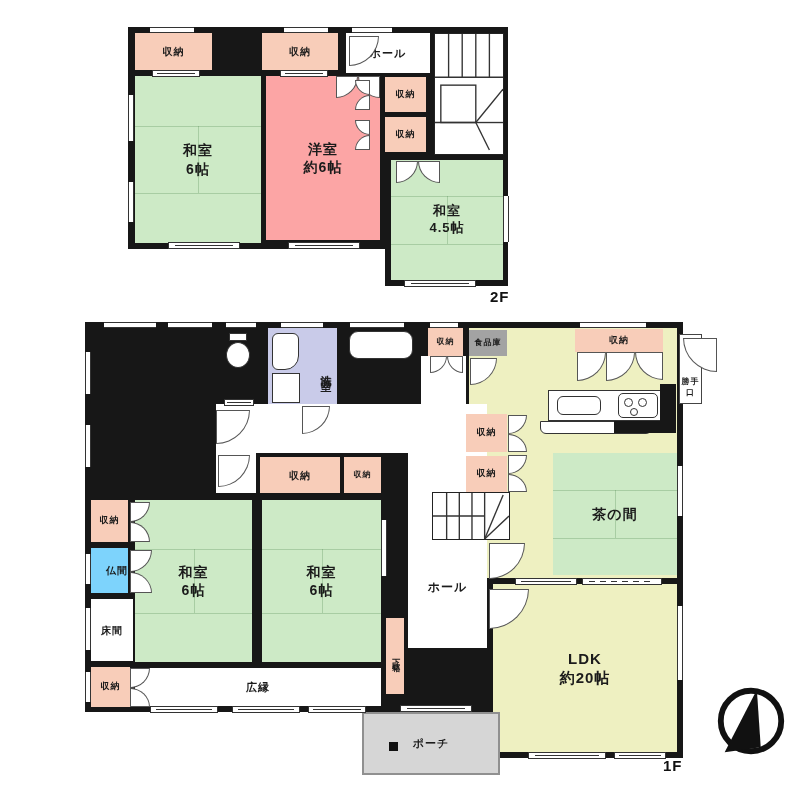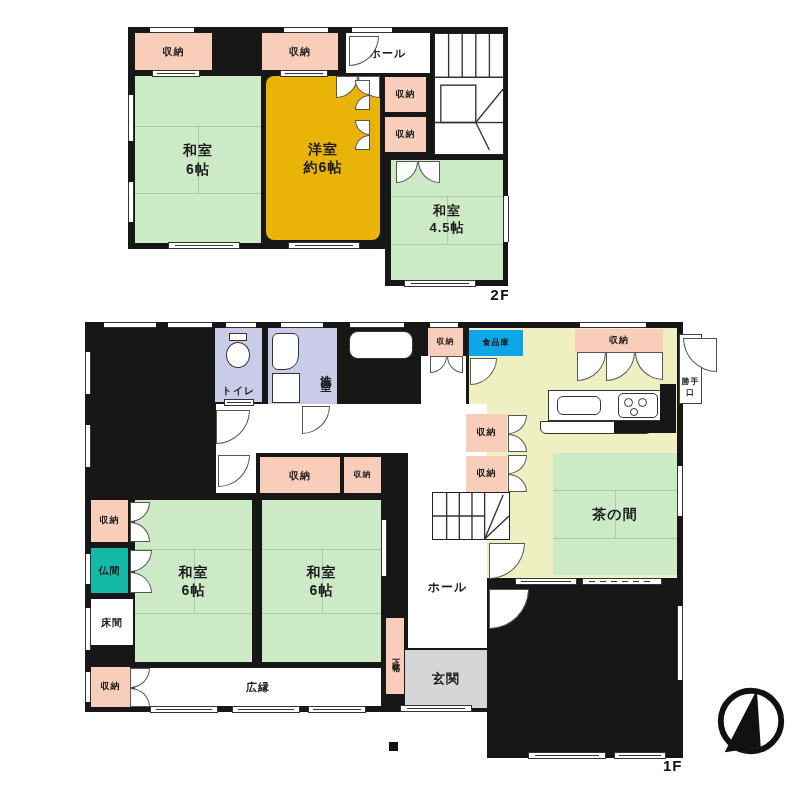--- a/index.html
+++ b/index.html
@@ -64,21 +64,21 @@
       <div class="room" style="left: 385px; top: 117px; width: 41px; height: 35px; background: rgb(248, 205, 185); font-size: 9px;">
         <span>収納</span>
       </div>
       <div class="room" style="left: 135px; top: 76px; width: 126px; height: 167px; background: rgb(205, 234, 198); font-size: 14px;">
         <div class="mat" style="left: 0px; right: 0px; top: 30%; height: 1px;"></div>
         <div class="mat" style="left: 0px; right: 0px; top: 70%; height: 1px;"></div>
         <div class="mat" style="left: 50%; top: 30%; height: 40%; width: 1px;"></div>
         <span>和室</span>
         <span>6帖</span>
       </div>
-      <div class="room" style="left: 266px; top: 76px; width: 114px; height: 164px; background: #eab308; font-size: 14px; border-radius: 8px;">
+      <div class="room" style="left: 266px; top: 76px; width: 114px; height: 164px; background: #fca5a5; font-size: 14px;">
         <span>洋室</span>
         <span>約6帖</span>
       </div>
       <div class="room" style="left: 391px; top: 160px; width: 112px; height: 120px; background: rgb(205, 234, 198); font-size: 13px;">
         <div class="mat" style="left: 0px; right: 0px; top: 30%; height: 1px;"></div>
         <div class="mat" style="left: 0px; right: 0px; top: 70%; height: 1px;"></div>
         <div class="mat" style="left: 50%; top: 30%; height: 40%; width: 1px;"></div>
         <span>和室</span>
         <span>4.5帖</span>
       </div>
@@ -119,38 +119,35 @@
       </div>
       <div class="fx arc tl" style="left: 349px; top: 36px; width: 30px; height: 30px;"></div>
       <div class="fx arc tl" style="left: 336px; top: 76px; width: 22px; height: 22px;"></div>
       <div class="fx arc tr" style="left: 358px; top: 76px; width: 22px; height: 22px;"></div>
       <div class="fx arc tr" style="left: 355px; top: 80px; width: 15px; height: 15px;"></div>
       <div class="fx arc br" style="left: 355px; top: 95px; width: 15px; height: 15px;"></div>
       <div class="fx arc tr" style="left: 355px; top: 120px; width: 15px; height: 15px;"></div>
       <div class="fx arc br" style="left: 355px; top: 135px; width: 15px; height: 15px;"></div>
       <div class="fx arc tl" style="left: 396px; top: 161px; width: 22px; height: 22px;"></div>
       <div class="fx arc tr" style="left: 418px; top: 161px; width: 22px; height: 22px;"></div>
-      <div class="floor-tag" style="left: 490px; top: 288px; font-family: Liberation Mono, monospace;">2F</div>
+      <div class="floor-tag" style="left: 490px; top: 288px;">2F</div>
     </div>
   <div class="floor">
       <div class="slab" style="left: 85px; top: 322px; width: 340px; height: 390px;"></div>
       <div class="slab" style="left: 425px; top: 322px; width: 258px; height: 256px;"></div>
       <div class="slab" style="left: 487px; top: 578px; width: 196px; height: 180px;"></div>
       <div class="slab" style="left: 425px; top: 578px; width: 62px; height: 134px;"></div>
       <div class="room" style="left: 469px; top: 328px; width: 208px; height: 250px; background: rgb(238, 240, 193); font-size: 12px;"></div>
-      <div class="room pos-bottom" style="left: 215px; top: 328px; width: 47px; height: 74px; background: rgb(201, 203, 233); font-size: 10px;">
-        <span>トイレ</span>
-      </div>
       <div class="room pos-right" style="left: 268px; top: 328px; width: 69px; height: 84px; background: rgb(201, 203, 233); font-size: 11px;">
         <span class="vtext">洗面室</span>
       </div>
       <div class="room" style="left: 428px; top: 328px; width: 35px; height: 28px; background: rgb(248, 205, 185); font-size: 8px;">
         <span>収納</span>
       </div>
-      <div class="room" style="left: 469px; top: 330px; width: 54px; height: 26px; background: #0ea5e9; font-size: 8px; justify-content: center;">
+      <div class="room" style="left: 469px; top: 330px; width: 38px; height: 26px; background: #a3a3a3; font-size: 8px; justify-content: center;">
         <span>食品庫</span>
       </div>
       <div class="room" style="left: 575px; top: 329px; width: 88px; height: 23px; background: rgb(248, 205, 185); font-size: 9px;">
         <span>収納</span>
       </div>
       <div class="room outline pos-bottom" style="left: 679px; top: 334px; width: 23px; height: 70px; background: rgb(255, 255, 255); font-size: 8px;">
         <span>勝手口</span>
       </div>
       <div class="room" style="left: 421px; top: 356px; width: 45px; height: 50px; background: rgb(255, 255, 255); font-size: 12px;"></div>
       <div class="room" style="left: 216px; top: 404px; width: 192px; height: 49px; background: rgb(255, 255, 255); font-size: 12px;"></div>
@@ -172,24 +169,24 @@
       <div class="room" style="left: 216px; top: 453px; width: 40px; height: 40px; background: rgb(255, 255, 255); font-size: 12px;"></div>
       <div class="room" style="left: 260px; top: 457px; width: 80px; height: 36px; background: rgb(248, 205, 185); font-size: 10px;">
         <span>収納</span>
       </div>
       <div class="room" style="left: 344px; top: 457px; width: 37px; height: 36px; background: rgb(248, 205, 185); font-size: 8px;">
         <span>収納</span>
       </div>
       <div class="room" style="left: 91px; top: 500px; width: 37px; height: 42px; background: rgb(248, 205, 185); font-size: 9px;">
         <span>収納</span>
       </div>
-      <div class="room" style="left: 91px; top: 548px; width: 37px; height: 45px; background: #14b8a6; font-size: 10px;">
+      <div class="room" style="left: 91px; top: 548px; width: 37px; height: 45px; background: #7dd3fc; font-size: 10px; align-items: flex-end;">
         <span>仏間</span>
       </div>
-      <div class="room" style="left: 91px; top: 599px; width: 42px; height: 46px; background: rgb(255, 255, 255); font-size: 10px;">
+      <div class="room" style="left: 91px; top: 599px; width: 42px; height: 62px; background: rgb(255, 255, 255); font-size: 10px;">
         <span>床間</span>
       </div>
       <div class="room" style="left: 91px; top: 667px; width: 39px; height: 40px; background: rgb(248, 205, 185); font-size: 9px;">
         <span>収納</span>
       </div>
       <div class="room" style="left: 135px; top: 500px; width: 117px; height: 162px; background: rgb(205, 234, 198); font-size: 14px;">
         <div class="mat" style="left: 0px; right: 0px; top: 30%; height: 1px;"></div>
         <div class="mat" style="left: 0px; right: 0px; top: 70%; height: 1px;"></div>
         <div class="mat" style="left: 50%; top: 30%; height: 40%; width: 1px;"></div>
         <span>和室</span>
@@ -201,22 +198,26 @@
         <div class="mat" style="left: 50%; top: 30%; height: 40%; width: 1px;"></div>
         <span>和室</span>
         <span>6帖</span>
       </div>
       <div class="room" style="left: 135px; top: 668px; width: 246px; height: 38px; background: rgb(255, 255, 255); font-size: 11px;">
         <span>広縁</span>
       </div>
       <div class="room" style="left: 386px; top: 618px; width: 18px; height: 76px; background: rgb(248, 205, 185); font-size: 8px;">
         <span class="vtext">下駄箱</span>
       </div>
-      <div class="room" style="left: 405px; top: 650px; width: 82px; height: 58px; background: rgb(214, 214, 214); font-size: 13px;">
-        <span>玄関</span>
+      <div class="room" style="left: 493px; top: 584px; width: 184px; height: 168px; background: rgb(238, 240, 193); font-size: 15px;">
+        <span>LDK</span>
+        <span>約20帖</span>
+      </div>
+      <div class="room thin" style="left: 362px; top: 712px; width: 138px; height: 63px; background: rgb(214, 214, 214); font-size: 11px;">
+        <span>ポーチ</span>
       </div>
       <div class="fx stairs" style="left: 432px; top: 492px; width: 78px; height: 48px;"><svg width="100%" height="100%" viewBox="0 0 78 48" preserveAspectRatio="none">
           <g stroke="#333" stroke-width="1.4" fill="none">
             <line x1="14" y1="0" x2="14" y2="48"></line>
             <line x1="27" y1="0" x2="27" y2="48"></line>
             <line x1="40" y1="0" x2="40" y2="48"></line>
             <line x1="0" y1="24" x2="53" y2="24"></line>
             <line x1="53" y1="0" x2="53" y2="48"></line>
             <line x1="53" y1="48" x2="72" y2="2"></line>
             <line x1="53" y1="48" x2="78" y2="24"></line>

